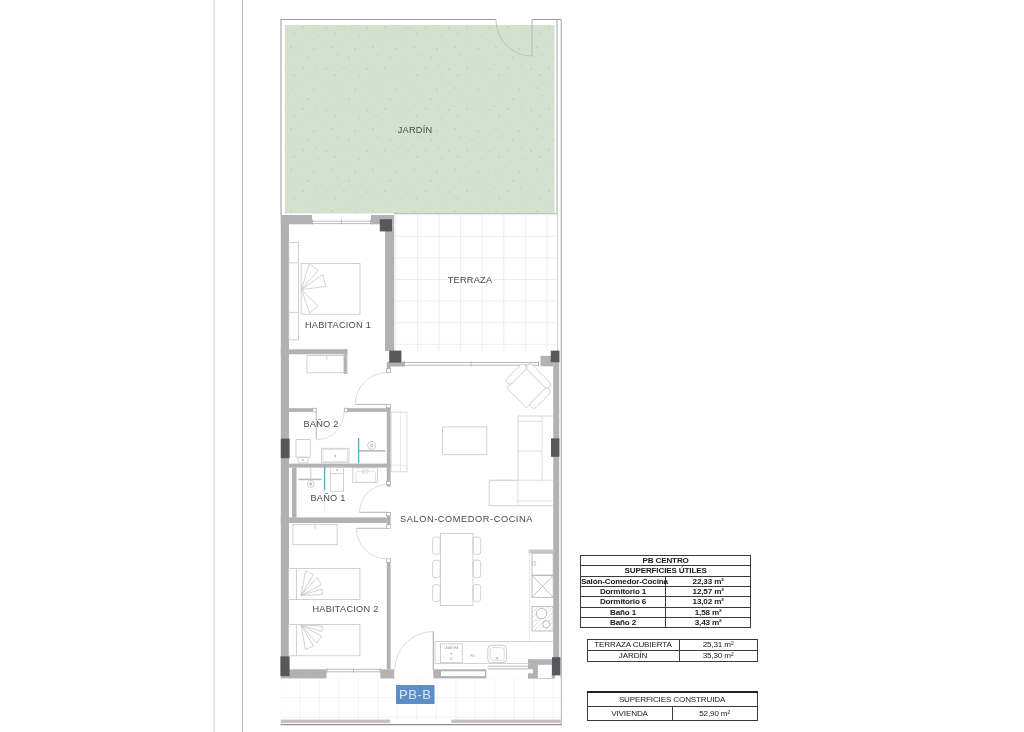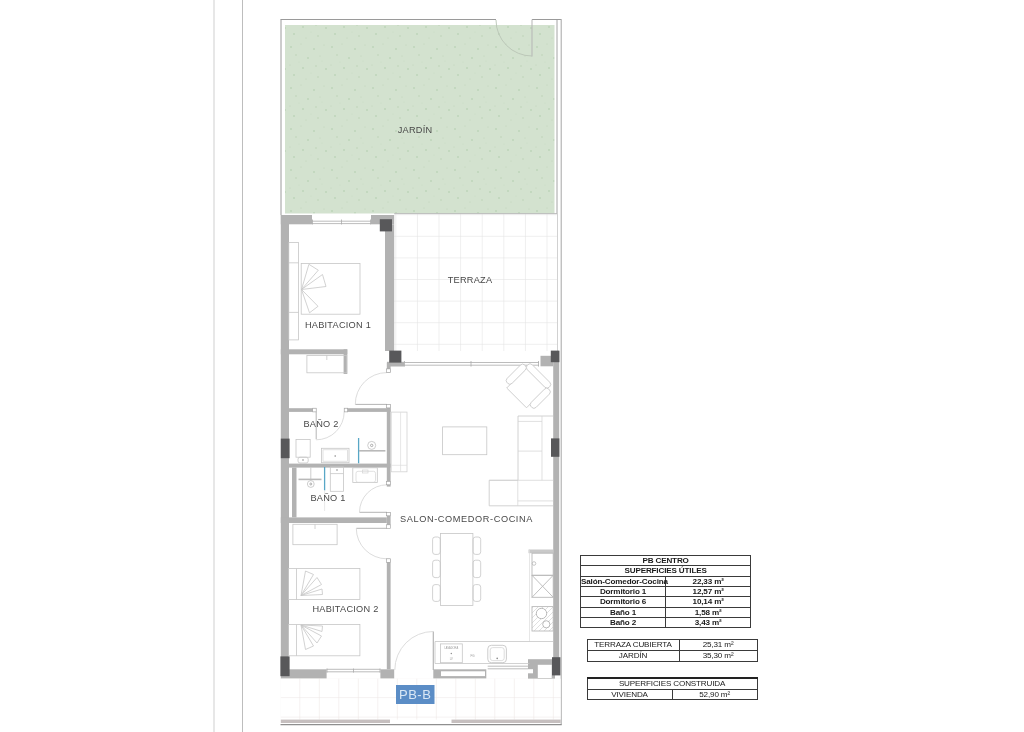--- a/index.html
+++ b/index.html
@@ -401,21 +401,21 @@
 <tr>
           <td>Salón-Comedor-Cocina</td>
           <td>22,33 m²</td>
         </tr>
 <tr>
           <td>Dormitorio 1</td>
           <td>12,57 m²</td>
         </tr>
 <tr>
           <td>Dormitorio 6</td>
-          <td>10,14 m²</td>
+          <td>13,02 m²</td>
         </tr>
 <tr>
           <td>Baño 1</td>
           <td>1,58 m²</td>
         </tr>
 <tr>
           <td>Baño 2</td>
           <td>3,43 m²</td>
         </tr>
 </tbody>
@@ -432,21 +432,21 @@
         </tr>
 <tr>
           <td>JARDÍN</td>
           <td>35,30 m²</td>
         </tr>
 </tbody>
     </table>
 </div>
 
 
-<div class="tb" style="left:586.5px;top:677px;width:171.2px;height:23px;">
+<div class="tb" style="left:586.5px;top:691px;width:171.2px;height:30px;">
 <table style="border-top:2px solid #222;">
 <tbody>
         <tr>
           <td colspan="2" style="width:92px;">SUPERFICIES CONSTRUIDA</td>
         </tr>
 <tr>
           <td>VIVIENDA</td>
           <td>52,90 m²</td>
         </tr>
 </tbody>

